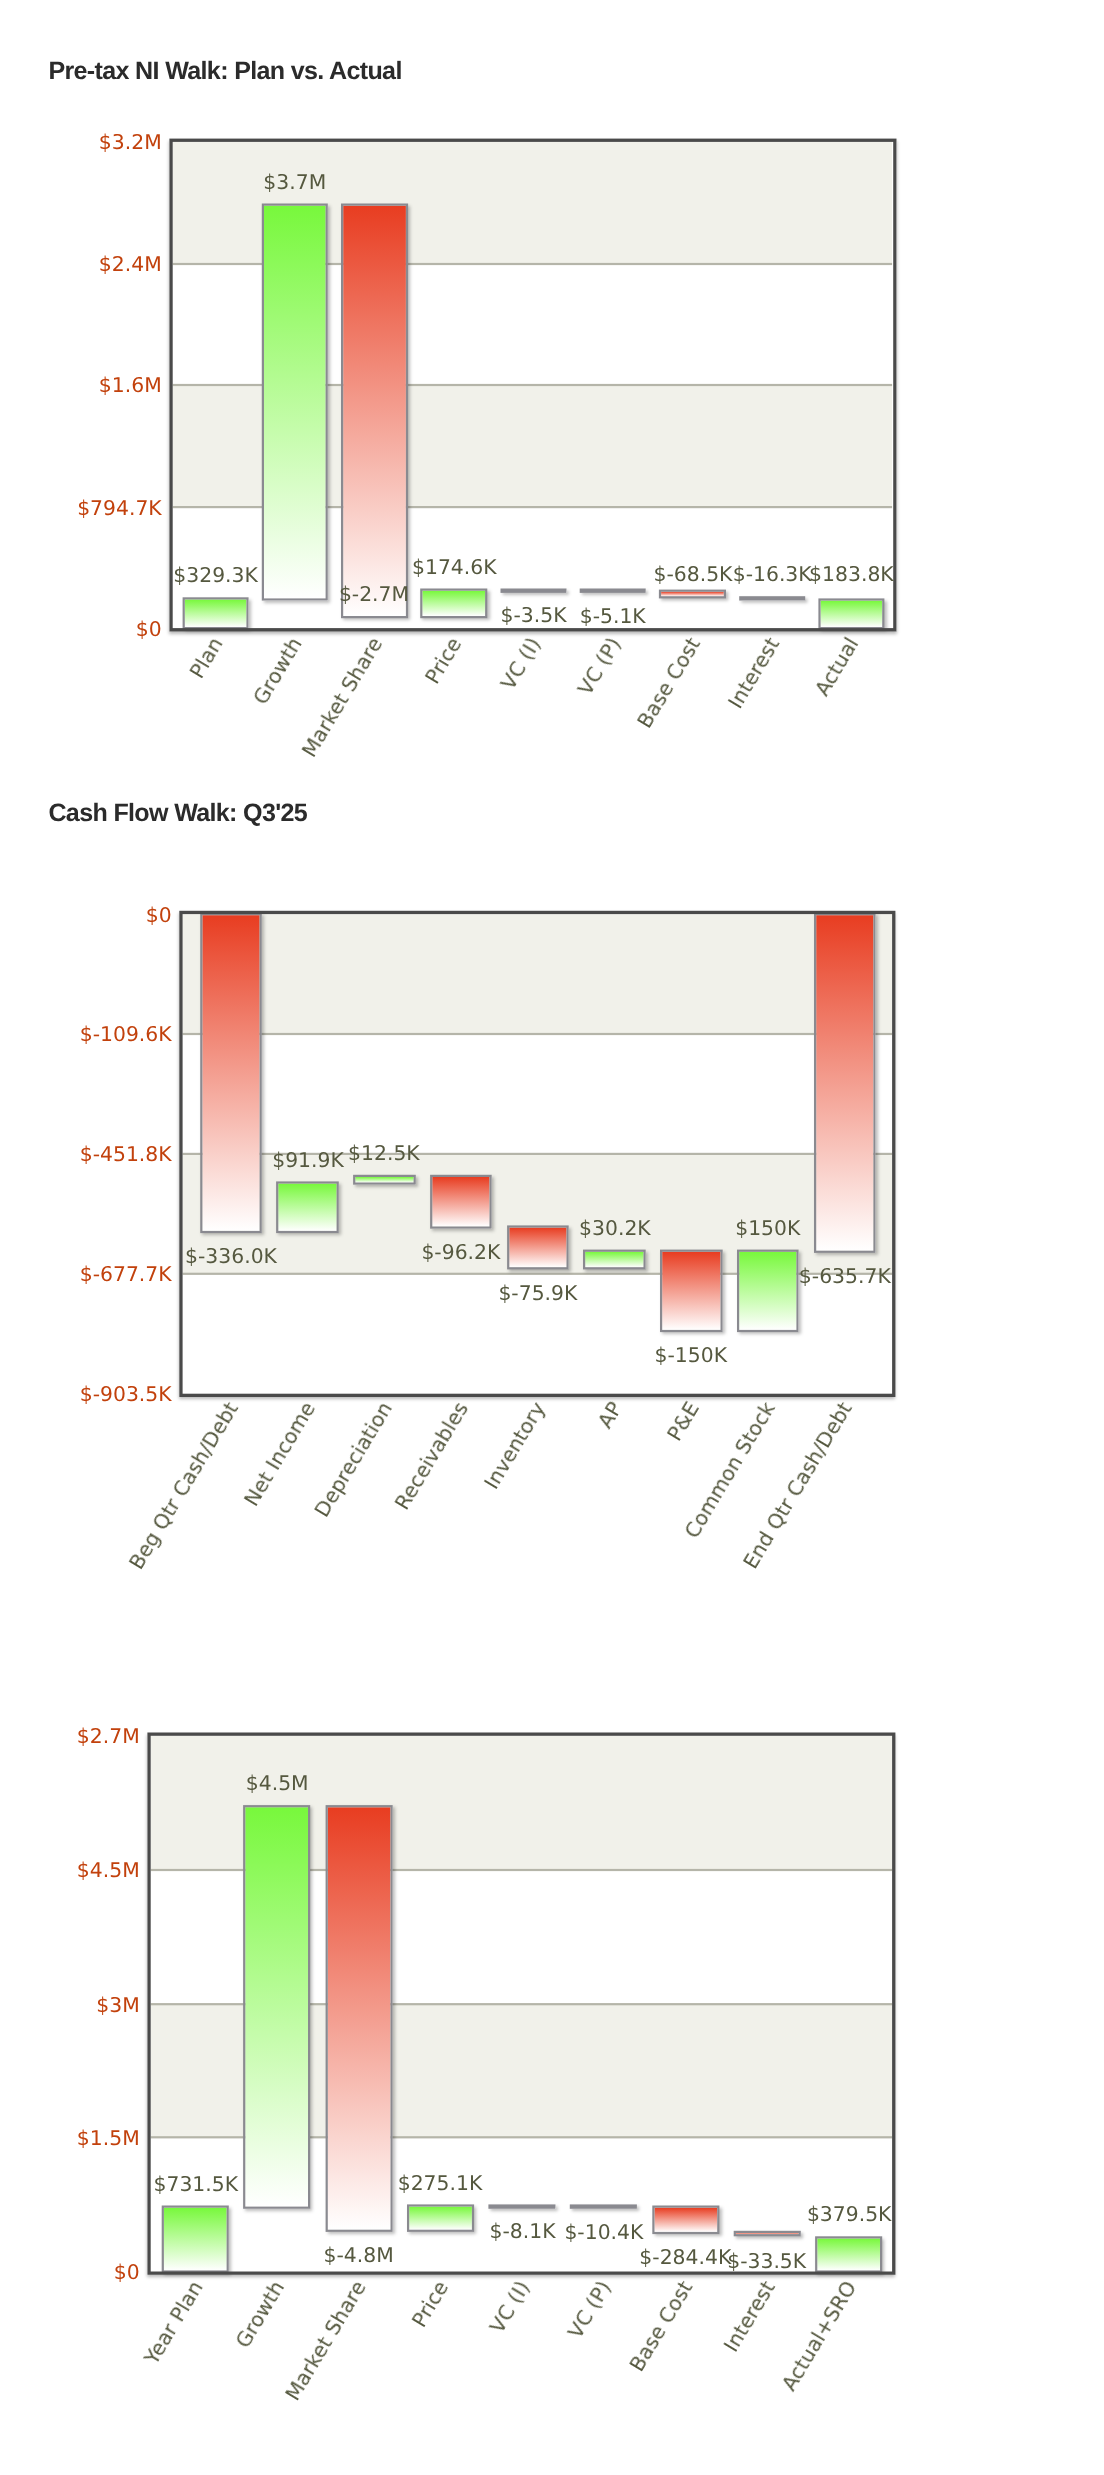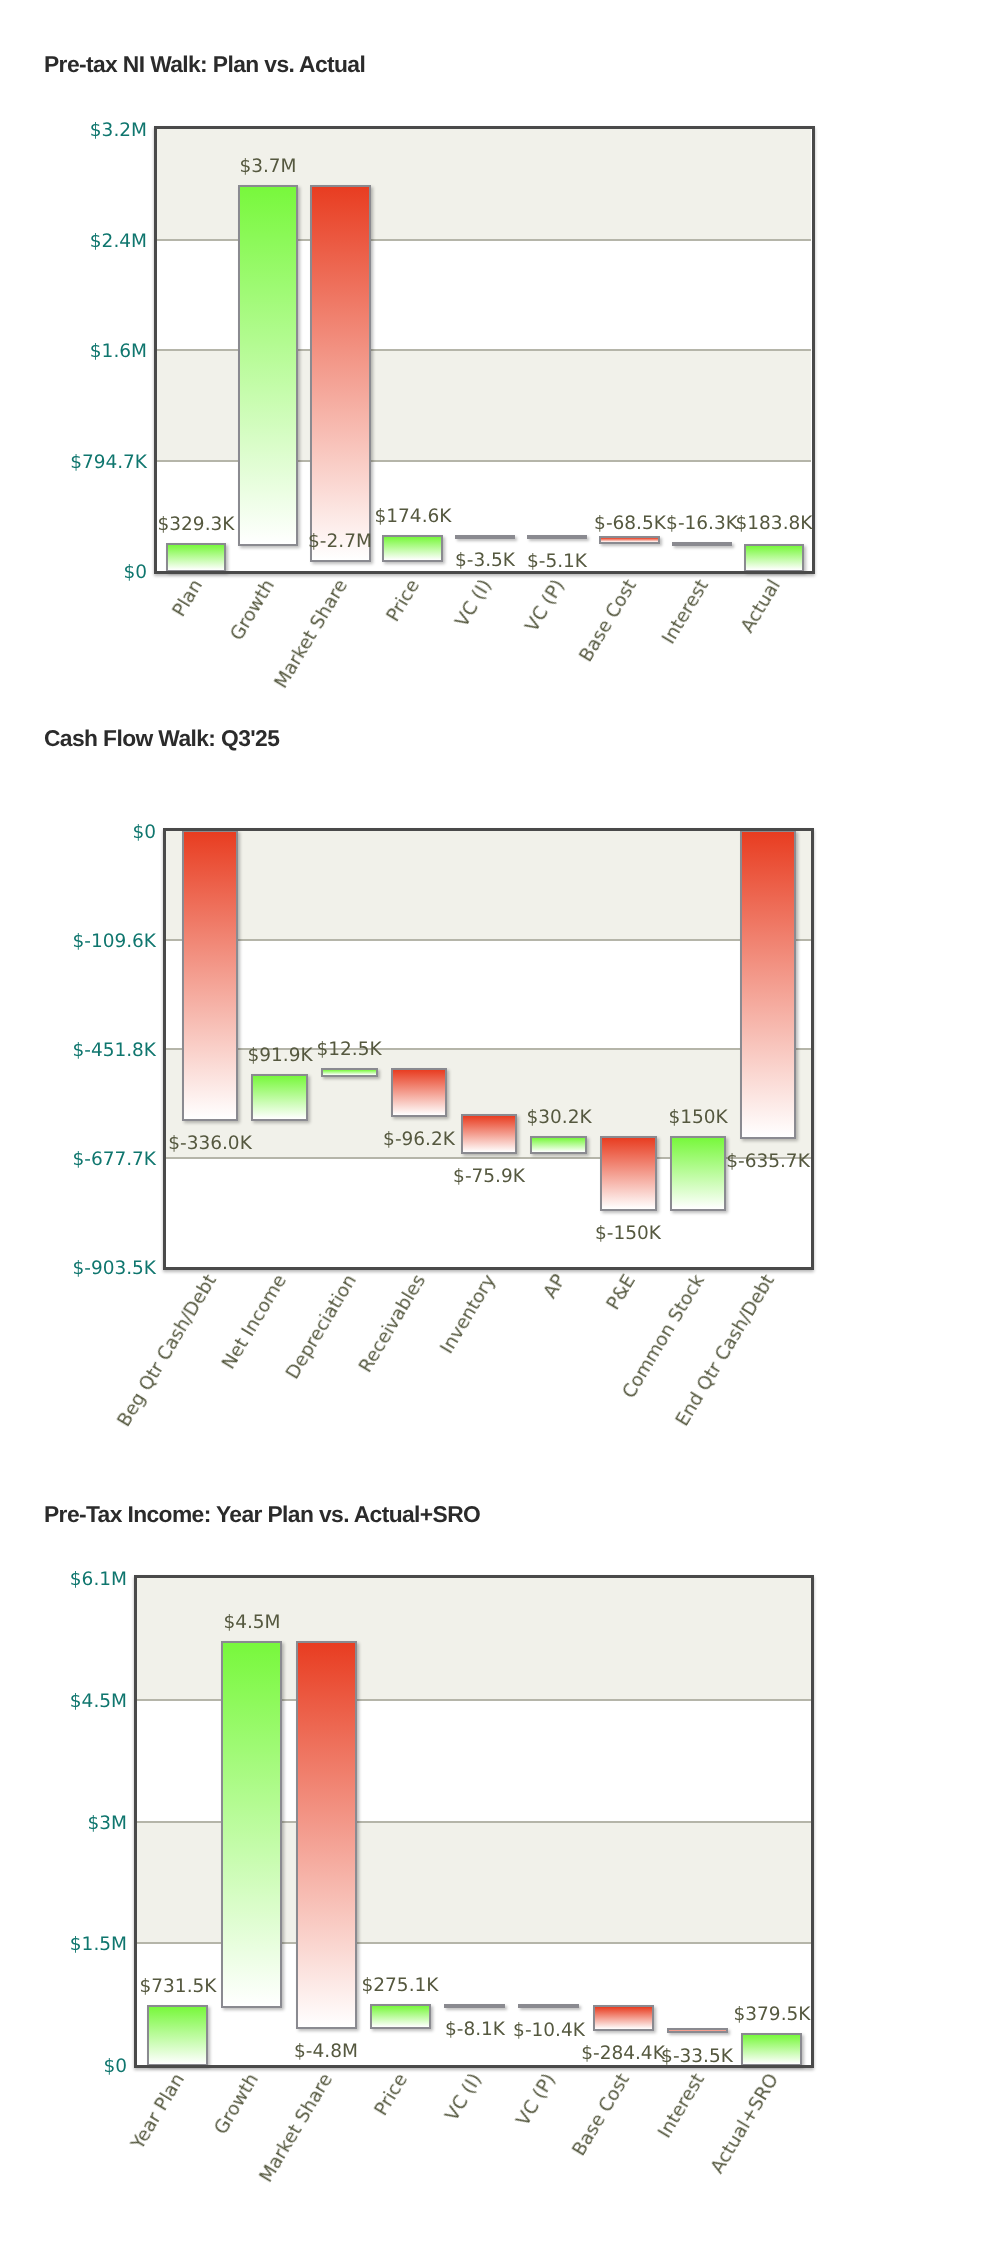--- a/index.html
+++ b/index.html
@@ -32,21 +32,21 @@
   box-shadow: 2px 2px 3px rgba(0,0,0,0.26);
 }
 .bar.pos { background:linear-gradient(to bottom, #78f83c 0%, #ffffff 100%); }
 .bar.neg { background:linear-gradient(to bottom, #e83d21 0%, #ffffff 100%); }
 .dlabel {
   position:absolute; font-size:18.5px; line-height:1; color:#55583f; white-space:nowrap;
   transform:translate(-50%,-100%);
   will-change: transform;
 }
 .ytick {
-  position:absolute; font-size:18.5px; line-height:1; color:#0f766e; white-space:nowrap;
+  position:absolute; font-size:18.5px; line-height:1; color:#c2410c; white-space:nowrap;
   transform:translate(-100%,-50%);
   will-change: transform;
 }
 .xtick {
   position:absolute; font-size:18.5px; color:#55583f; white-space:nowrap;
   transform-origin: 0 0;
   transform: rotate(-59deg) translateX(-100%);
   will-change: transform;
 }
 </style>
@@ -133,21 +133,20 @@
   <div class="xtick" style="left:272.95px;top:1271.30px">Net Income</div>
   <div class="xtick" style="left:342.70px;top:1271.30px">Depreciation</div>
   <div class="xtick" style="left:412.45px;top:1271.30px">Receivables</div>
   <div class="xtick" style="left:482.20px;top:1271.30px">Inventory</div>
   <div class="xtick" style="left:551.95px;top:1271.30px">AP</div>
   <div class="xtick" style="left:621.70px;top:1271.30px">P&amp;E</div>
   <div class="xtick" style="left:691.45px;top:1271.30px">Common Stock</div>
   <div class="xtick" style="left:761.20px;top:1271.30px">End Qtr Cash/Debt</div>
 </div>
 <div class="chart">
-  <div class="chart-title" style="top:1503.30px">Pre-Tax Income: Year Plan vs. Actual+SRO</div>
   <div class="plot-inner" style="left:137.00px;top:1578.10px;width:674.00px;height:486.70px">
     <div class="band" style="top:243.35px;height:121.67px"></div>
     <div class="band" style="top:0.00px;height:121.68px"></div>
     <div class="grid" style="top:364.23px"></div>
     <div class="grid" style="top:242.55px"></div>
     <div class="grid" style="top:120.88px"></div>
     <div class="bar pos" style="left:10.10px;top:426.94px;width:61.00px;height:61.16px"></div>
     <div class="bar pos" style="left:84.35px;top:63.10px;width:61.00px;height:366.64px"></div>
     <div class="bar neg" style="left:158.60px;top:63.10px;width:61.00px;height:387.38px"></div>
     <div class="bar pos" style="left:232.85px;top:425.73px;width:61.00px;height:24.75px"></div>
@@ -164,21 +163,21 @@
   <div class="dlabel" style="left:400.35px;top:1994.83px">$275.1K</div>
   <div class="dlabel" style="left:474.60px;top:2039.48px">$-8.1K</div>
   <div class="dlabel" style="left:548.85px;top:2040.31px">$-10.4K</div>
   <div class="dlabel" style="left:623.10px;top:2063.00px">$-284.4K</div>
   <div class="dlabel" style="left:697.35px;top:2065.67px">$-33.5K</div>
   <div class="dlabel" style="left:771.60px;top:2024.12px">$379.5K</div>
   <div class="ytick" style="left:126.70px;top:2067.00px">$0</div>
   <div class="ytick" style="left:126.70px;top:1945.33px">$1.5M</div>
   <div class="ytick" style="left:126.70px;top:1823.65px">$3M</div>
   <div class="ytick" style="left:126.70px;top:1701.98px">$4.5M</div>
-  <div class="ytick" style="left:126.70px;top:1580.30px">$6.1M</div>
+  <div class="ytick" style="left:126.70px;top:1580.30px">$2.7M</div>
   <div class="xtick" style="left:170.90px;top:2069.50px">Year Plan</div>
   <div class="xtick" style="left:245.15px;top:2069.50px">Growth</div>
   <div class="xtick" style="left:319.40px;top:2069.50px">Market Share</div>
   <div class="xtick" style="left:393.65px;top:2069.50px">Price</div>
   <div class="xtick" style="left:467.90px;top:2069.50px">VC (I)</div>
   <div class="xtick" style="left:542.15px;top:2069.50px">VC (P)</div>
   <div class="xtick" style="left:616.40px;top:2069.50px">Base Cost</div>
   <div class="xtick" style="left:690.65px;top:2069.50px">Interest</div>
   <div class="xtick" style="left:764.90px;top:2069.50px">Actual+SRO</div>
 </div>

